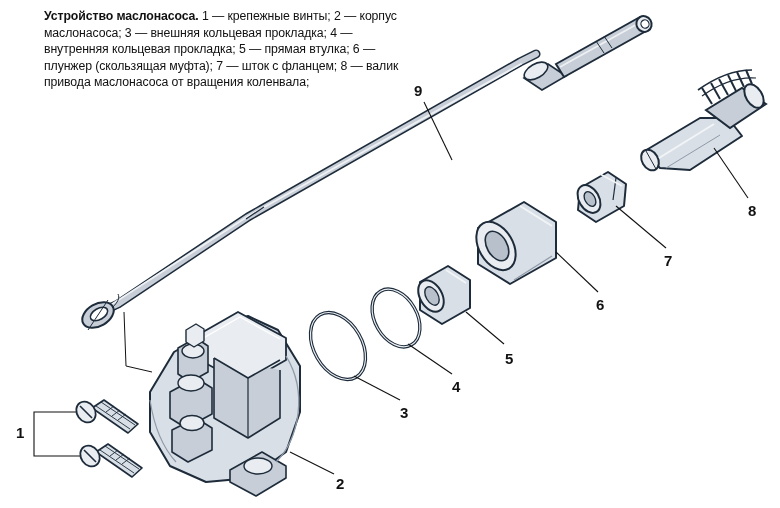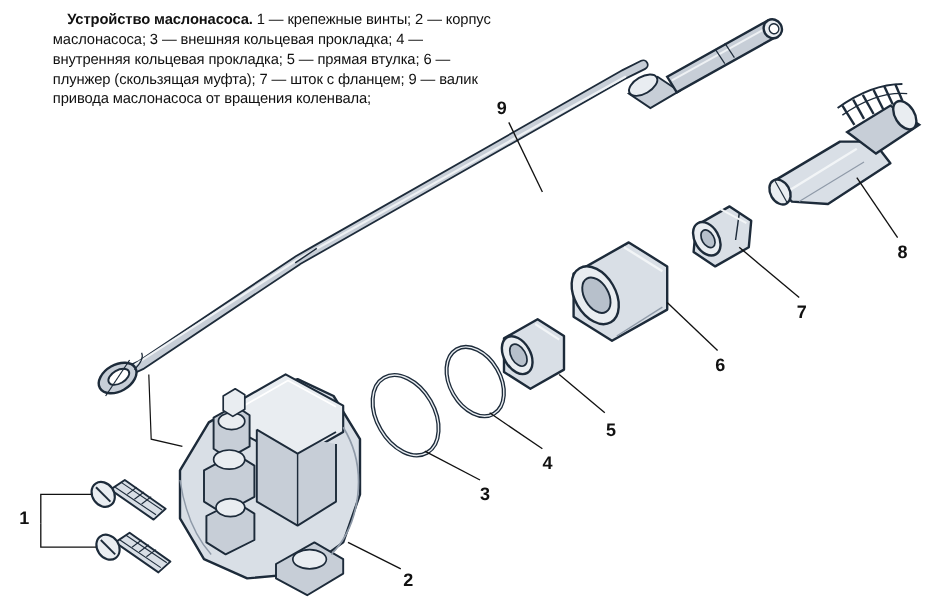--- a/index.html
+++ b/index.html
@@ -22,41 +22,40 @@
     left: 44px;
     top: 8px;
     width: 370px;
     font-size: 12.3px;
     line-height: 16.6px;
     color: #111111;
     letter-spacing: -0.1px;
   }
   #caption .lead {
     font-weight: bold;
-    margin-left: 12px;
   }
   .callout {
     position: absolute;
     font-size: 15px;
     font-weight: bold;
     color: #111111;
   }
   svg.art {
     position: absolute;
     left: 0;
     top: 0;
   }
 </style>
 </head>
 <body>
 
 <div id="page">
 
   <div id="caption">
-    <span class="lead">Устройство маслонасоса.</span><span> 1 — крепежные винты; 2 — корпус маслонасоса; 3 — внешняя кольцевая прокладка; 4 — внутренняя кольцевая прокладка; 5 — прямая втулка; 6 — плунжер (скользящая муфта); 7 — шток с фланцем; 9 — валик привода маслонасоса от вращения коленвала;</span>
+    <span class="lead">Устройство маслонасоса.</span><span> 1 — крепежные винты; 2 — корпус маслонасоса; 3 — внешняя кольцевая прокладка; 4 — внутренняя кольцевая прокладка; 5 — прямая втулка; 6 — плунжер (скользящая муфта); 7 — шток с фланцем; 8 — валик привода маслонасоса от вращения коленвала;</span>
     <br>
   </div>
 
   <svg class="art" width="780" height="508" viewBox="0 0 780 508">
 
     <g>
 
       <path d="M103,311 L118,304 L248,217 L262,209 L520,62 L536,54" fill="none" stroke="#1d2b3a" stroke-width="9" stroke-linejoin="round" stroke-linecap="round"></path>
       <path d="M103,311 L118,304 L248,217 L262,209 L520,62 L536,54" fill="none" stroke="#c7ced7" stroke-width="6" stroke-linejoin="round" stroke-linecap="round"></path>
       <path d="M106,308 L250,215 L521,64" fill="none" stroke="#eef1f4" stroke-width="1.8" stroke-linecap="round"></path>

